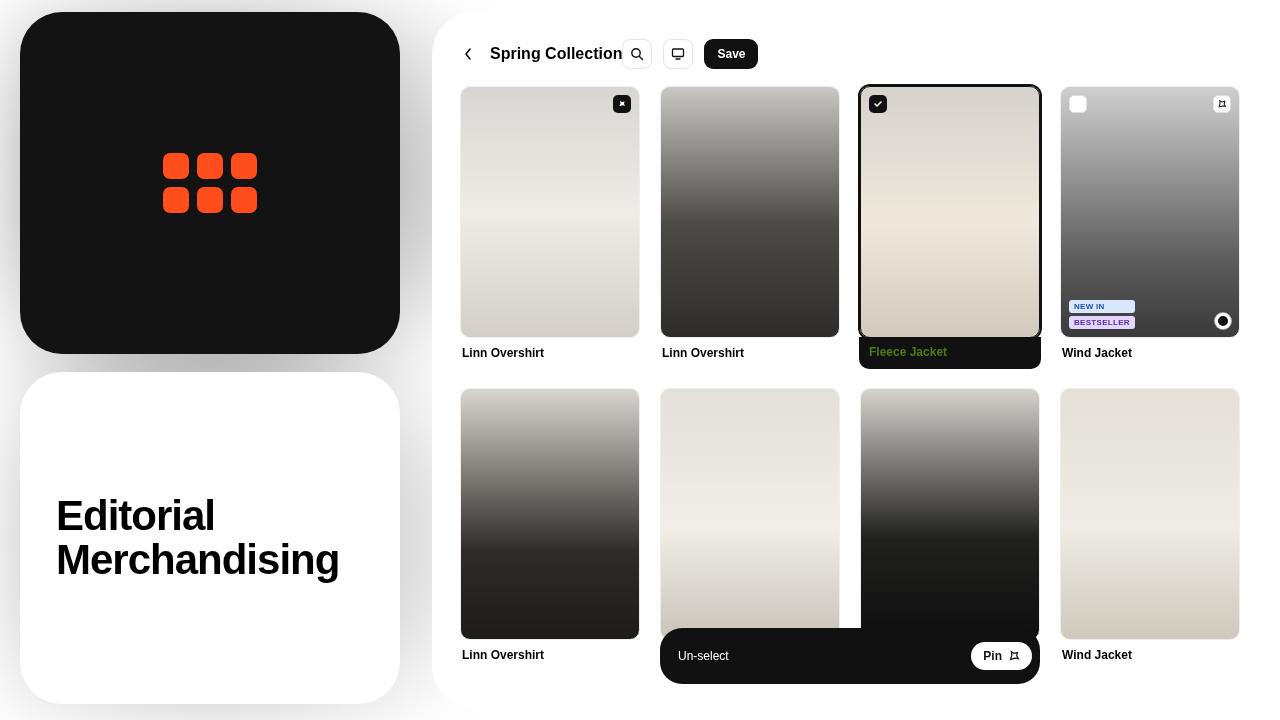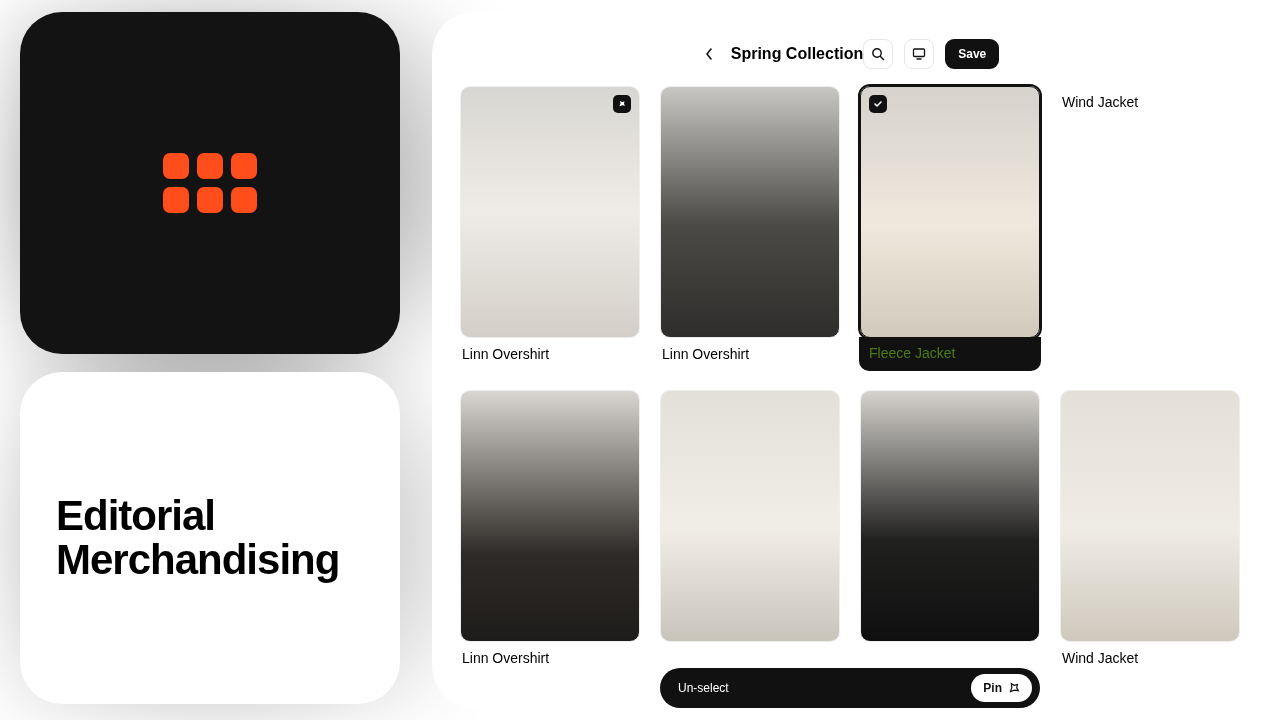--- a/index.html
+++ b/index.html
@@ -53,39 +53,39 @@
   
   .app {
     position: absolute;
     left: 432px; top: 12px;
     width: 836px; height: 696px;
     background:#fff; border-radius: 42px;
     padding: 28px 28px 0 28px;
     overflow: hidden;
   }
 
-  .app-header { display:flex; align-items:center; justify-content:center; height:28px; margin-bottom:18px;}
+  .app-header { display:flex; align-items:center; justify-content:flex-start; height:28px; margin-bottom:18px;}
   .app-header-left { display:flex; align-items:center; gap:14px;}
   .back-btn { width:16px; height:16px; display:flex; align-items:center; justify-content:center; cursor:pointer;}
   .title { font-size:16px; font-weight:600; }
   .app-header-right { display:flex; align-items:center; gap:11px; }
   .icon-btn { width:30px; height:30px; border:1px solid #e6e6e6; border-radius:8px; display:flex; align-items:center; justify-content:center; background:#fff; cursor:pointer;}
   .save-btn { height:30px; padding:0 13px; background:#111; color:#fff; border-radius:9px; font-size:12px; font-weight:600; display:flex; align-items:center; cursor:pointer;}
 
   .grid { display:grid; grid-template-columns: repeat(4, 1fr); gap:20px; }
   .card { position:relative; }
   .thumb {
     position:relative; width:100%; aspect-ratio: 167/234; border-radius:10px;
     border:1px solid #eee; overflow:hidden;
     background:#ddd;
   }
   .card.selected .thumb { outline:2px solid #111; border-color:#111; }
   .card.selected .caption-wrap { background:#111; color:#4d7c0f; border-radius:0 0 10px 10px; margin:-1px; padding:8px 10px 10px; }
   .card .caption-wrap { padding:8px 2px 0; }
-  .caption { font-size:14px; font-weight:400; }
+  .caption { font-size:12px; font-weight:700; }
 
   
   .m1 { background: linear-gradient(180deg,#d8d6d2 0%, #efece7 50%, #d3cfc8 100%); }
   .m2 { background: linear-gradient(180deg,#c9c7c3 0%, #4c4a47 55%, #2f2d2b 100%); }
   .m3 { background: linear-gradient(180deg,#d6d2cc 0%, #efe9dd 55%, #d1cabc 100%); }
   .m4 { background: linear-gradient(180deg,#cfcfcf 0%, #5b5b5b 70%, #3a3a3a 100%); }
   .m5 { background: linear-gradient(180deg,#d9d6d1 0%, #2e2b28 65%, #1e1c1a 100%); }
   .m6 { background: linear-gradient(180deg,#e3e0da 0%, #f1eee7 55%, #c9c4ba 100%); }
   .m7 { background: linear-gradient(180deg,#d6d3ce 0%, #20201f 60%, #0f0f0f 100%); }
   .m8 { background: linear-gradient(180deg,#e4e0d8 0%, #efece5 55%, #cfc9bd 100%); }
@@ -98,21 +98,21 @@
   .check-chip.unchecked { background:#fff; border:1px solid #ddd;}
   .color-dot { position:absolute; right:8px; bottom:8px; width:16px; height:16px; border-radius:50%; background:#111; border:3px solid #fff; box-shadow:0 0 0 1px #aaa;}
   .badges { position:absolute; left:8px; bottom:8px; display:flex; flex-direction:column; gap:3px;}
   .badge { font-size:8px; font-weight:700; padding:2px 5px; border-radius:3px; letter-spacing:.3px;}
   .badge.newin { background:#d9e7ff; color:#1e4fb3;}
   .badge.best  { background:#e5d6ff; color:#5a2eb0;}
 
   
   .action-bar {
     position:absolute; left:50%; transform:translateX(-50%);
-    bottom:0; width:380px; height:40px;
+    bottom:24px; width:380px; height:56px;
     background:#111; border-radius:22px; color:#fff;
     display:flex; align-items:center; justify-content:space-between;
     padding:0 8px 0 18px; font-size:12px;
   }
   .pin-btn { background:#fff; color:#111; height:28px; border-radius:16px; padding:12px 12px; display:flex; align-items:center; gap:6px; font-size:12px; font-weight:600; cursor:pointer;}
 
   svg { display:block; }
 </style>
 </head>
 <body>
@@ -197,20 +197,33 @@
                 <path d="M2 5 L4 7 L8 3" stroke="#fff" stroke-width="1.6" fill="none" stroke-linecap="round" stroke-linejoin="round"></path>
               </svg>
           </div>
         </div>
         <div class="caption-wrap">
             <div class="caption">Fleece Jacket</div>
           </div>
       </div>
 
       <div class="card">
+        <div class="thumb m4">
+          <div class="chip check-chip unchecked"></div>
+          <div class="chip pin-chip light">
+            <svg width="10" height="10" viewBox="0 0 10 10">
+                <path d="M5 1 L6.6 3.6 L9 4.2 L6.8 6 L5 9 L3.2 6 L1 4.2 L3.4 3.6 Z" fill="none" stroke="#111" stroke-width="1" transform="rotate(45 5 5)"></path>
+              </svg>
+          </div>
+          <div class="badges">
+            <span class="badge newin">NEW IN</span>
+            <span class="badge best">BESTSELLER</span>
+          </div>
+          <div class="color-dot"></div>
+        </div>
         <div class="caption-wrap">
             <div class="caption">Wind Jacket</div>
           </div>
       </div>
 
       <div class="card">
         <div class="thumb m5"></div>
         <div class="caption-wrap">
             <div class="caption">Linn Overshirt</div>
           </div>

